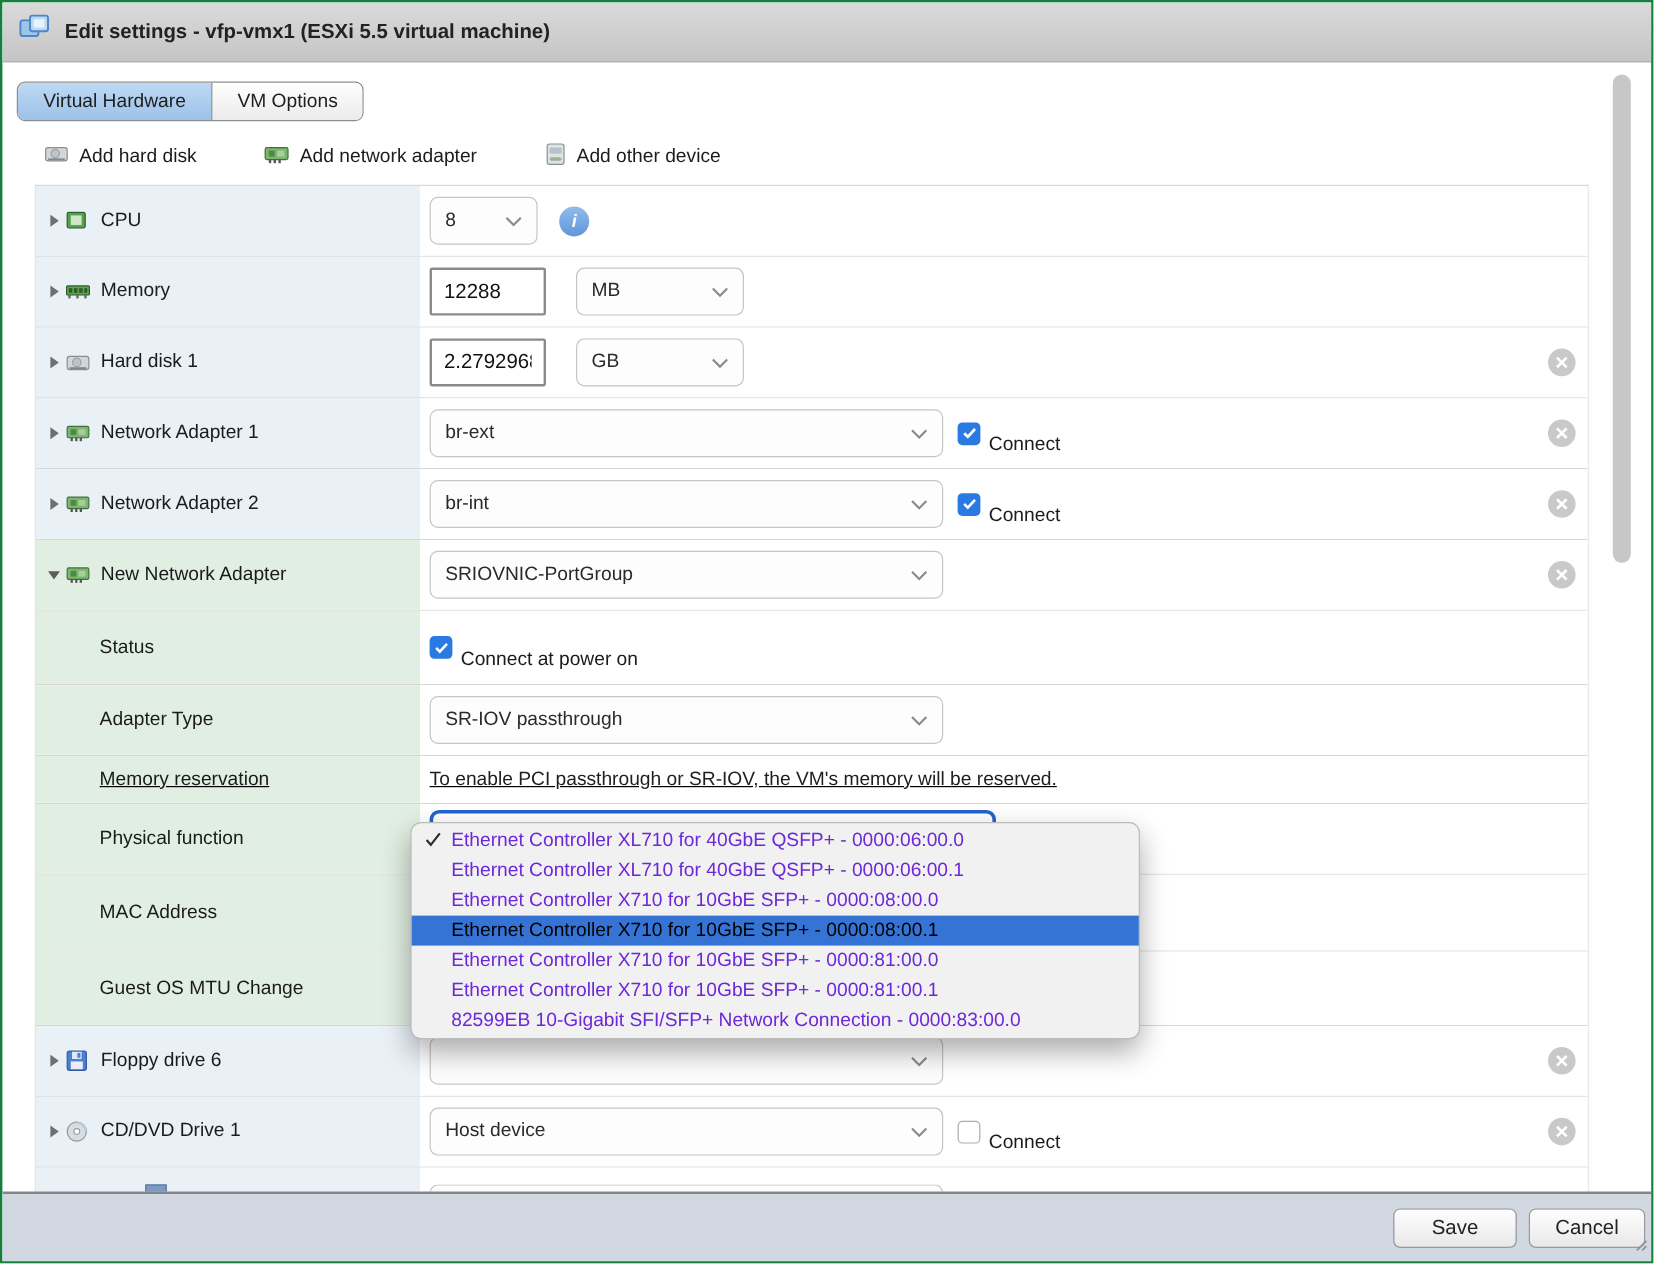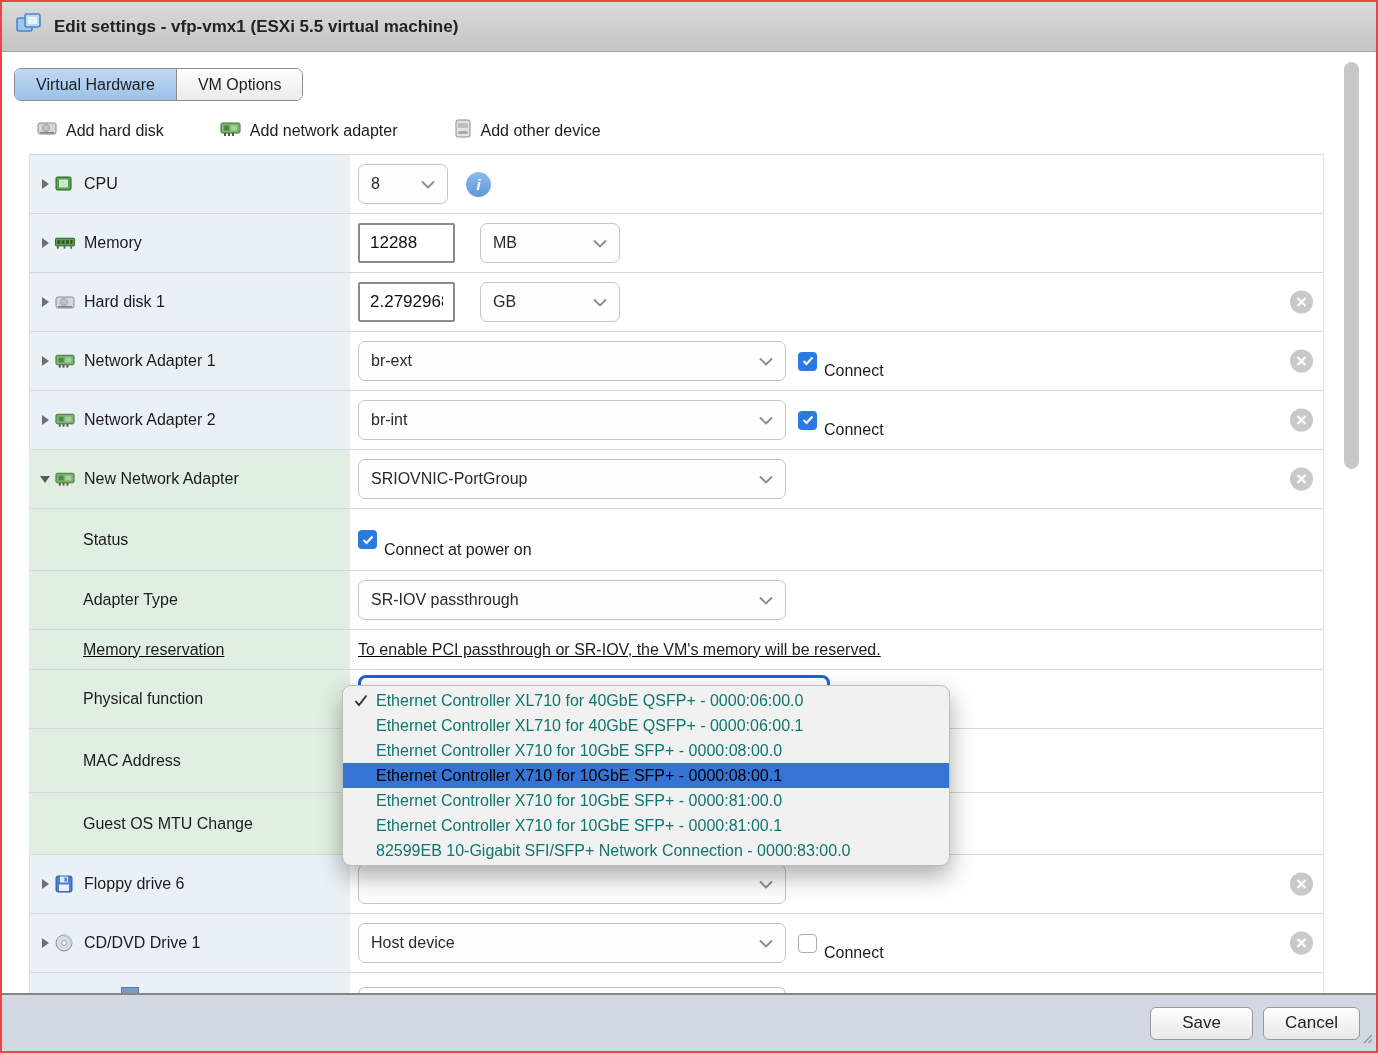--- a/index.html
+++ b/index.html
@@ -1,20 +1,20 @@
 <!DOCTYPE html>
 <html><head>
 <meta charset="utf-8">
 <style>
   * { margin:0; padding:0; box-sizing:border-box; }
   html,body { width:1378px; height:1053px; background:#fff; }
   body { font-family:"Liberation Sans", sans-serif; }
 
   .dialog { position:relative; width:1378px; height:1053px; background:#fff;
-            border:2px solid #ef4444; overflow:hidden; }
+            border:2px solid #15803d; overflow:hidden; }
 
   
   .titlebar { position:absolute; top:0; left:0; right:0; height:50px;
               background:linear-gradient(#dadada,#c5c5c5);
               border-bottom:1px solid #a2a2a2;
               display:flex; align-items:center; padding-left:13px; }
   .titlebar .title { font-size:17px; font-weight:bold; color:#222; margin-left:11px; }
 
   
   .tabs { position:absolute; top:66px; left:12px; height:33px; display:flex;
@@ -80,33 +80,33 @@
 
   
   .pf-sel { position:absolute; left:8px; top:5px; width:472px; height:40px;
             border:3px solid #2263d1; border-radius:8px; background:#fff; z-index:1; }
 
   
   .dropdown { position:absolute; left:340px; top:683px; width:608px; z-index:60;
               background:#f1f1f1; border:1px solid #bcbcbc; border-radius:9px;
               box-shadow:0 10px 24px rgba(0,0,0,0.33); padding:2px 0; }
   .dd-item { height:25px; display:flex; align-items:center; padding-left:33px;
-             font-size:16px; color:#0f766e; white-space:nowrap; position:relative; }
+             font-size:16px; color:#6d28d9; white-space:nowrap; position:relative; }
   .dd-item.hl { background:#3574d4; color:#000000; }
   .dd-check { position:absolute; left:11px; top:5px; }
 
   
   .sb-thumb { position:absolute; right:17px; top:60px; width:15px; height:407px;
               border-radius:8px; background:#c7c7c7; }
 
   
   .footer { position:absolute; left:0; right:0; bottom:0; height:58px;
             background:#d2d8e1; border-top:2px solid #868686;
             display:flex; align-items:center; justify-content:flex-end;
-            gap:10px; padding-right:16px; }
+            gap:10px; padding-right:5px; }
   .btn { height:33px; border:1px solid #999; border-radius:6px;
          background:linear-gradient(#fefefe,#e8e8e8); font-size:17px; color:#222;
          display:flex; align-items:center; justify-content:center; cursor:default; }
   .btn-save { width:103px; } .btn-cancel { width:97px; }
   .resize { position:absolute; right:3px; bottom:3px; }
 
   
   .frag-icon { width:18px; height:9px; background:#7f9ac0; border:1px solid #5a79a8;
                margin-left:83px; margin-top:14px; }
   .frag-sel { height:24px; border:1px solid #c5c5c5; border-radius:7px 7px 0 0;

